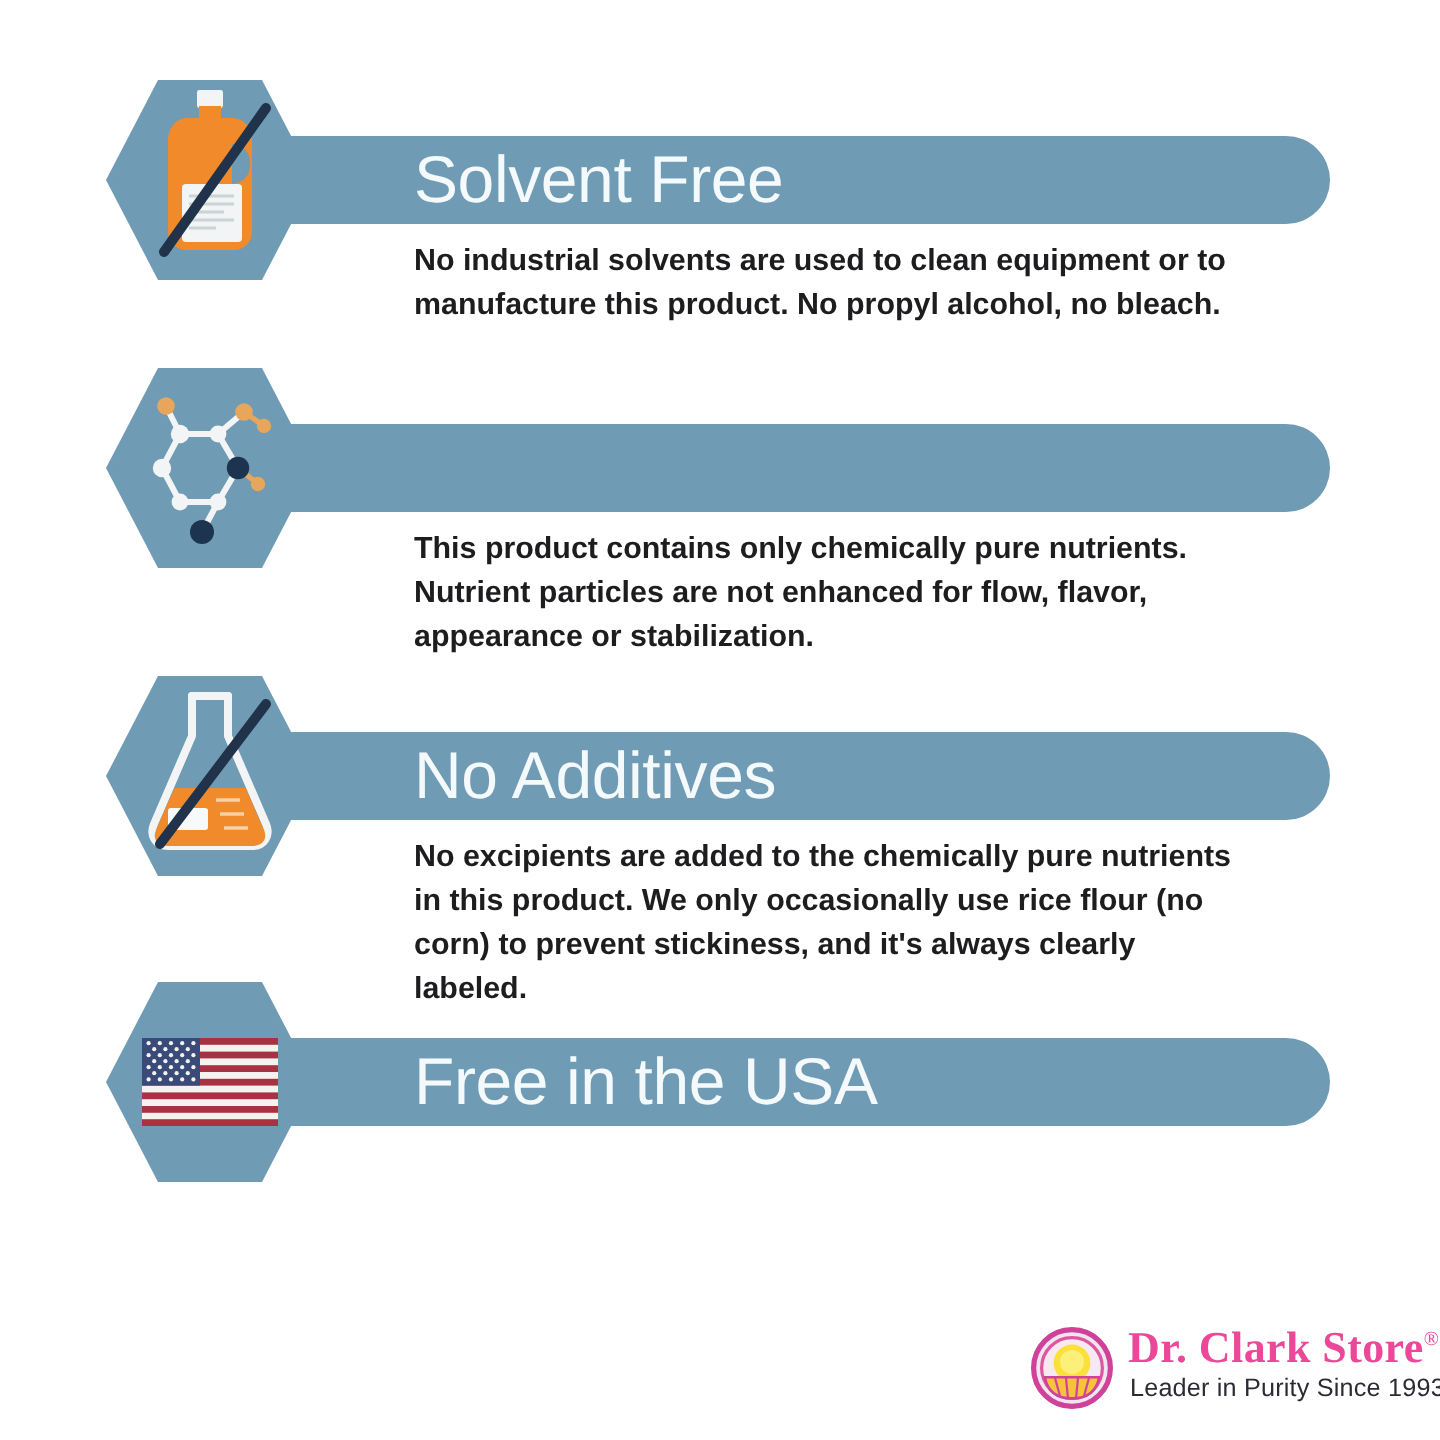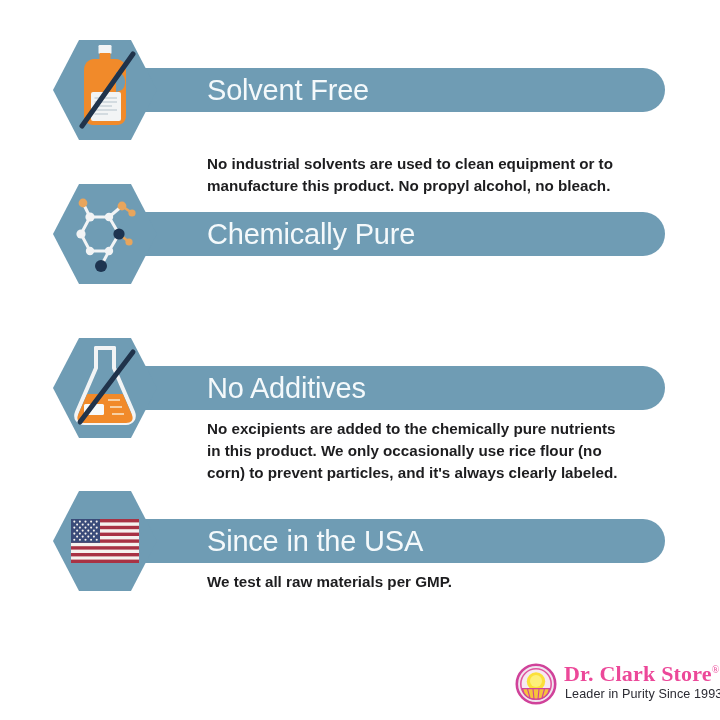--- a/index.html
+++ b/index.html
@@ -44,21 +44,21 @@
   }
 
   .pill-title {
     position: absolute;
     left: 207px;
     top: 6px;
     width: 460px;
     height: 52px;
     line-height: 44px;
     color: #f4f9fb;
-    font-size: 29px;
+    font-size: 33px;
     font-weight: 400;
     letter-spacing: -0.2px;
     white-space: nowrap;
   }
 
   
   .hex {
     position: absolute;
     left: 53px;
     top: -22px;
@@ -152,29 +152,28 @@
             <line x1="41.5" y1="62" x2="64" y2="62"></line>
             <line x1="41.5" y1="66" x2="59" y2="66"></line>
             <line x1="41.5" y1="70" x2="64" y2="70"></line>
             <line x1="41.5" y1="74" x2="55" y2="74"></line>
           </g>
 
           <line x1="29" y1="86" x2="80" y2="14" stroke="#20334b" stroke-width="5" stroke-linecap="round"></line>
         </svg>
       </div>
     </div>
-    <div class="body-copy" style="top:58px;margin-top:33px;">
+    <div class="body-copy" style="top:58px;">
       <p>No industrial solvents are used to clean equipment or to manufacture this product. No propyl alcohol, no bleach.</p>
     </div>
   </div>
 
   <div class="feature" style="top:206px;">
     <div class="banner-row">
       <div class="pill"></div>
-      <div class="pill-title">Chemically Pure</div>
       <div class="hex">
         <svg class="glyph" viewBox="0 0 104 100">
           <g stroke="#f2f4f5" stroke-width="3" fill="none">
 
             <polyline points="37,33 28,50 37,67 56,67 66,50 56,33 37,33"></polyline>
 
             <line x1="37" y1="33" x2="30" y2="19"></line>
             <line x1="56" y1="33" x2="69" y2="22"></line>
             <line x1="56" y1="67" x2="48" y2="82"></line>
           </g>
@@ -190,20 +189,23 @@
           <circle cx="56" cy="67" r="4.2" fill="#f2f4f5"></circle>
           <circle cx="66" cy="50" r="5.6" fill="#1d3450"></circle>
           <circle cx="48" cy="82" r="6" fill="#1d3450"></circle>
           <circle cx="30" cy="19" r="4.4" fill="#e8a55c"></circle>
           <circle cx="69" cy="22" r="4.4" fill="#e8a55c"></circle>
           <circle cx="79" cy="29" r="3.6" fill="#e8a55c"></circle>
           <circle cx="76" cy="58" r="3.6" fill="#e8a55c"></circle>
         </svg>
       </div>
     </div>
+    <div class="body-copy" style="top:58px;">
+      <p>This product contains only chemically pure nutrients. Nutrient particles are not enhanced for flow, flavor, appearance or stabilization.</p>
+    </div>
   </div>
 
   <div class="feature" style="top:360px;">
     <div class="banner-row">
       <div class="pill"></div>
       <div class="pill-title">No Additives</div>
       <div class="hex">
         <svg class="glyph" viewBox="0 0 104 100">
 
           <path d="M43 10 h18 v20 l19 44 c2.5 6 -1 11 -7 11 h-42 c-6 0 -9.5 -5 -7 -11 l19 -44 z" fill="none" stroke="#f2f4f5" stroke-width="4" stroke-linejoin="round"></path>
@@ -218,28 +220,28 @@
 
           <rect x="31" y="66" width="20" height="11" rx="1.5" fill="#f7fafb"></rect>
 
           <rect x="41" y="8" width="22" height="4" rx="2" fill="#f2f4f5"></rect>
 
           <line x1="27" y1="84" x2="80" y2="14" stroke="#20334b" stroke-width="5" stroke-linecap="round"></line>
         </svg>
       </div>
     </div>
     <div class="body-copy" style="top:58px;">
-      <p>No excipients are added to the chemically pure nutrients in this product. We only occasionally use rice flour (no corn) to prevent particles, and it's always clearly labeled.</p>
+      <p>No excipients are added to the chemically pure nutrients in this product. We only occasionally use rice flour (no corn) to prevent stickiness, and it's always clearly labeled.</p>
     </div>
   </div>
 
   <div class="feature" style="top:513px;">
     <div class="banner-row">
       <div class="pill"></div>
-      <div class="pill-title">Since in the USA</div>
+      <div class="pill-title">Free in the USA</div>
       <div class="hex">
         <svg class="glyph" viewBox="0 0 104 100">
           <g transform="translate(18,28)">
             <rect x="0" y="0" width="68" height="44" fill="#f5f2ef"></rect>
             <g fill="#a83244">
               <rect x="0" y="0" width="68" height="3.4"></rect>
               <rect x="0" y="6.8" width="68" height="3.4"></rect>
               <rect x="0" y="13.6" width="68" height="3.4"></rect>
               <rect x="0" y="20.4" width="68" height="3.4"></rect>
               <rect x="0" y="27.2" width="68" height="3.4"></rect>
@@ -279,21 +281,20 @@
                 <circle cx="8.9" cy="20.7" r="1.05"></circle>
               <circle cx="14.5" cy="20.7" r="1.05"></circle>
                 <circle cx="20.1" cy="20.7" r="1.05"></circle>
               <circle cx="25.7" cy="20.7" r="1.05"></circle>
             </g>
           </g>
         </svg>
       </div>
     </div>
     <div class="body-copy" style="top:58px;">
-      <p>We test all raw materials per GMP.</p>
     </div>
   </div>
 
   <div id="logo">
     <svg class="mark" viewBox="0 0 44 44">
       <circle cx="22" cy="22" r="20" fill="#f0e6ef"></circle>
       <circle cx="22" cy="22" r="19.2" fill="none" stroke="#d0429a" stroke-width="2.6"></circle>
       <circle cx="22" cy="22" r="15.6" fill="#f6e9f2"></circle>
       <circle cx="22" cy="22" r="15.2" fill="none" stroke="#e0559f" stroke-width="1.6"></circle>
       <circle cx="22" cy="19.5" r="9.2" fill="#fbe03a"></circle>

